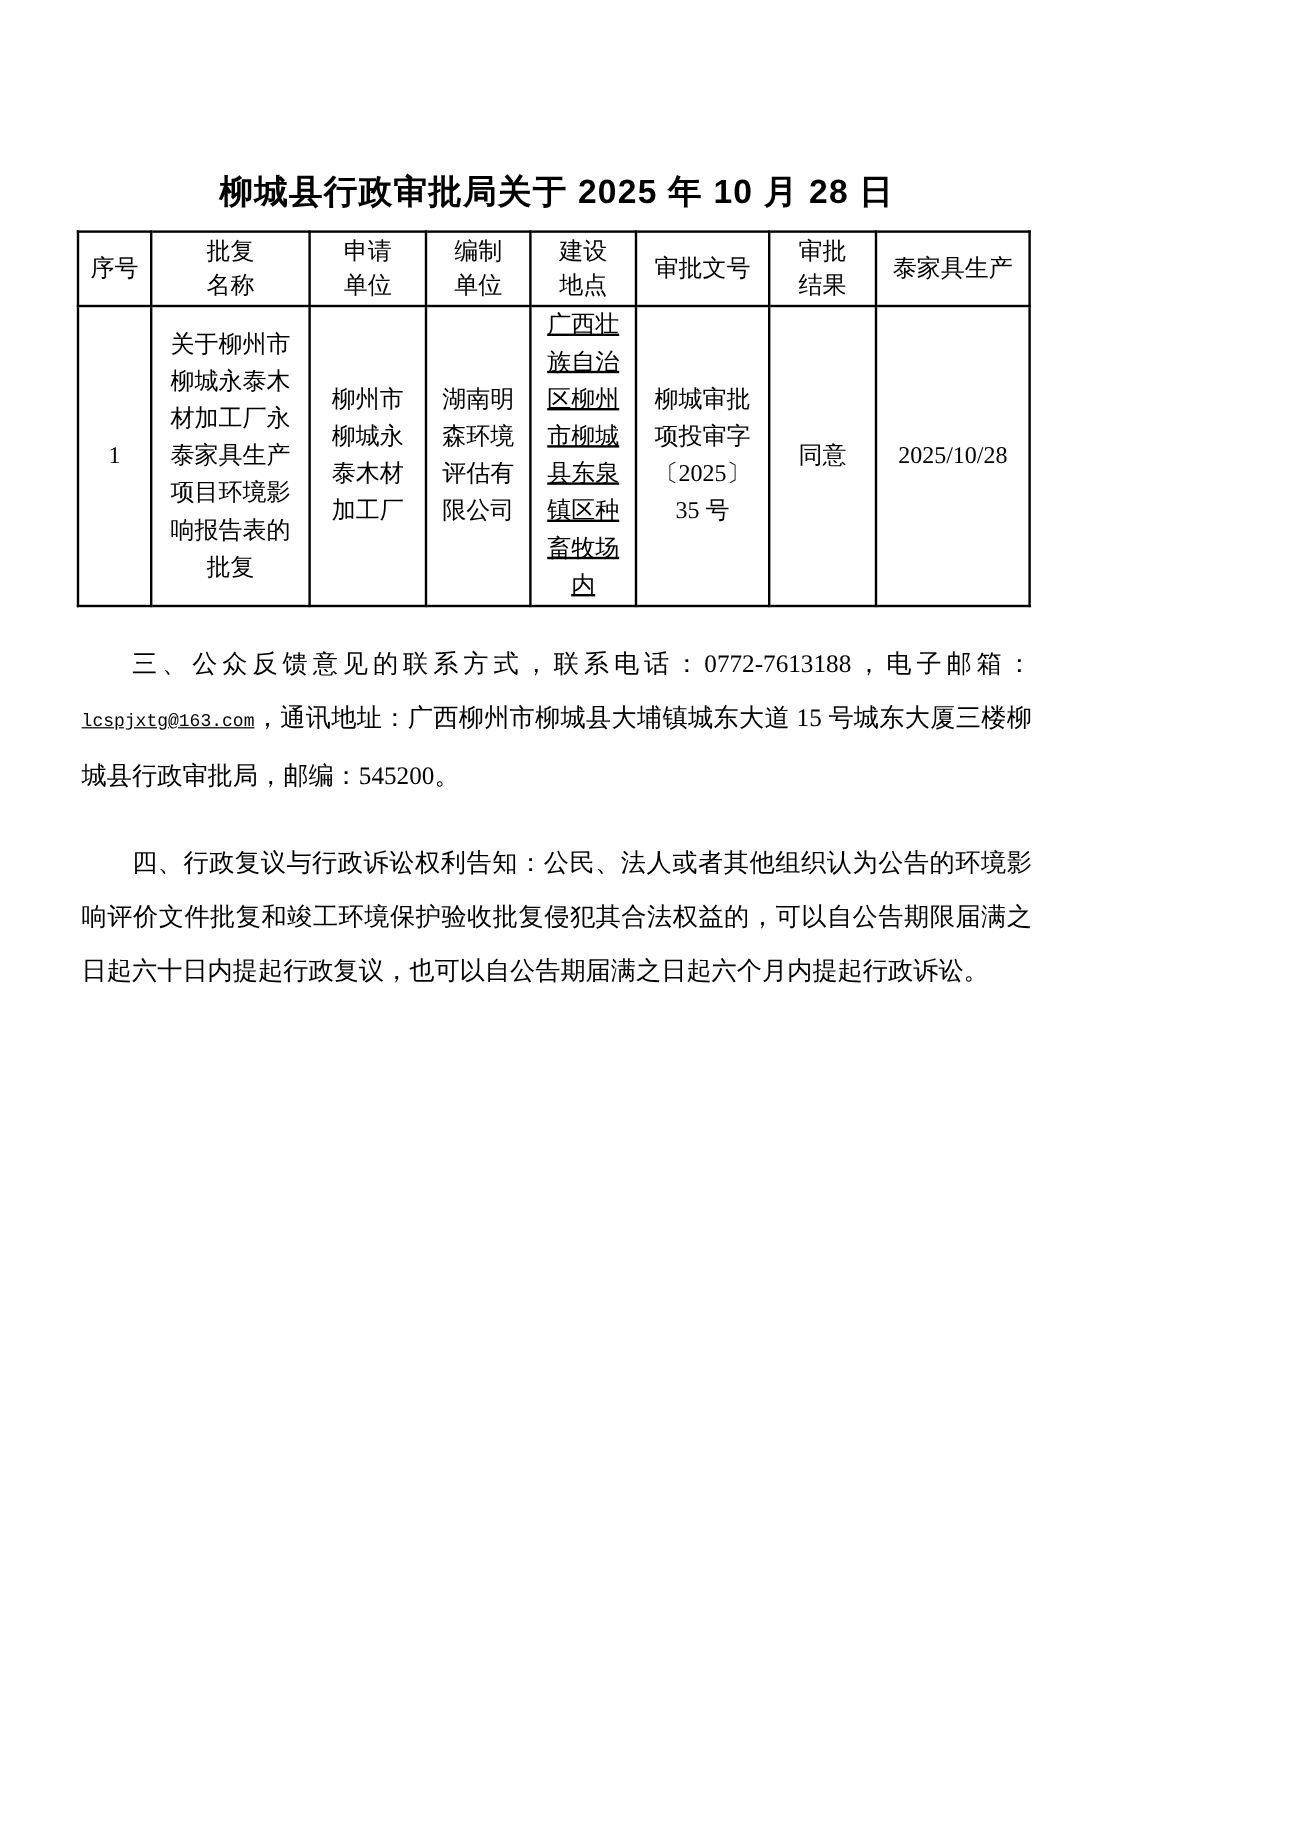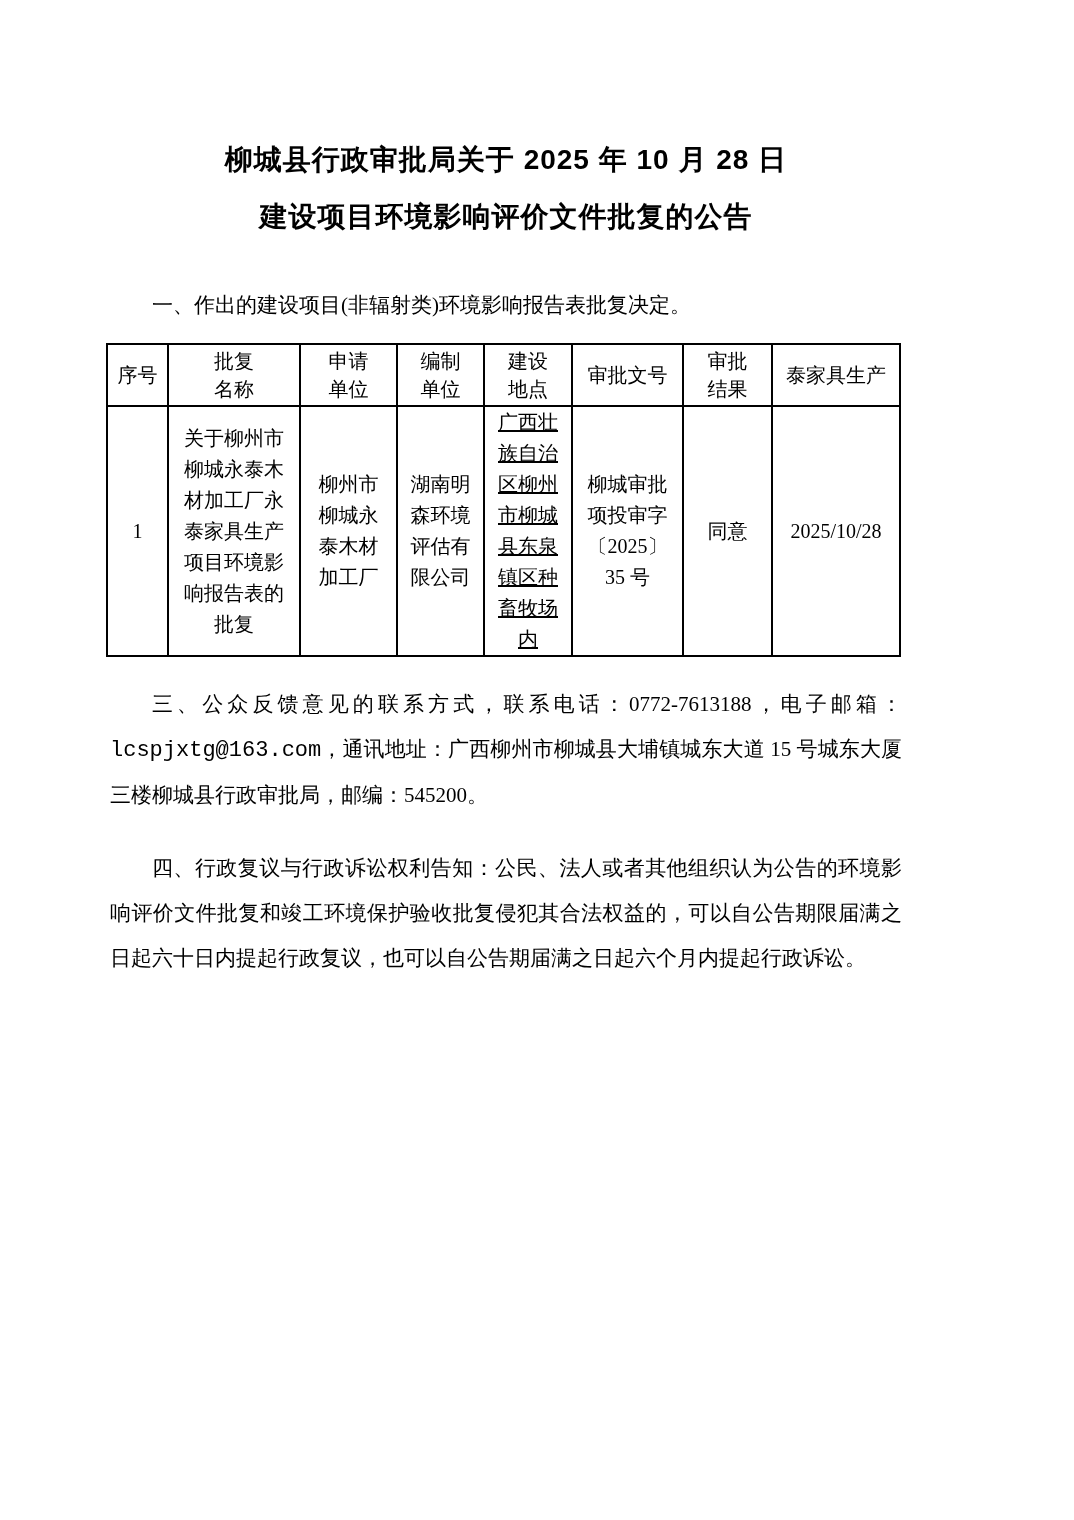--- a/index.html
+++ b/index.html
@@ -10,21 +10,21 @@
     color: #000000;
   }
   body {
     width: 1074px;
     height: 1520px;
     font-family: "Liberation Serif", "DejaVu Serif", serif;
     overflow: hidden;
   }
   .doc {
     width: 792px;
-    margin-left: 110px;
+    margin-left: 68px;
     padding-top: 143px;
   }
   .title-line {
     text-align: center;
     font-family: "Liberation Sans", "DejaVu Sans", sans-serif;
     font-weight: bold;
     font-size: 28px;
     line-height: 34px;
     letter-spacing: 1px;
   }
@@ -35,21 +35,22 @@
     text-align: justify;
     text-indent: 2em;
     margin: 0;
   }
   .para-1 { margin-top: 49px; }
   .para-2 { margin-top: 34px; }
   .para-3 { margin-top: 25px; }
   .para-4 { margin-top: 28px; }
   .mono-email {
     font-family: "Liberation Mono", "DejaVu Sans Mono", monospace;
-    font-size: 22px;
+    font-size: 15px;
+    text-decoration: underline;
   }
   table.approval-table {
     border-collapse: collapse;
     table-layout: fixed;
     width: 793px;
     margin-left: -4px;
     margin-top: 15px;
     padding-left: 29px;
   }
   table.approval-table th,
@@ -69,23 +70,21 @@
   table.approval-table tbody tr { height: 221px; }
   td.cell-location { line-height: 27.5px; text-decoration: underline; }
 </style>
 </head>
 <body>
 
 <div class="doc">
 
   <div class="title-line">柳城县行政审批局关于 2025 年 10 月 28 日</div>
 
-  <div class="title-line second">建设项目环境影响评价文件批复的公告</div>
 
-  <p class="para para-1">一、作出的建设项目(非辐射类)环境影响报告表批复决定。</p>
 
   <table class="approval-table">
     <colgroup>
       <col style="width:61px">
       <col style="width:132px">
       <col style="width:97px">
       <col style="width:87px">
       <col style="width:88px">
       <col style="width:111px">
       <col style="width:89px">

